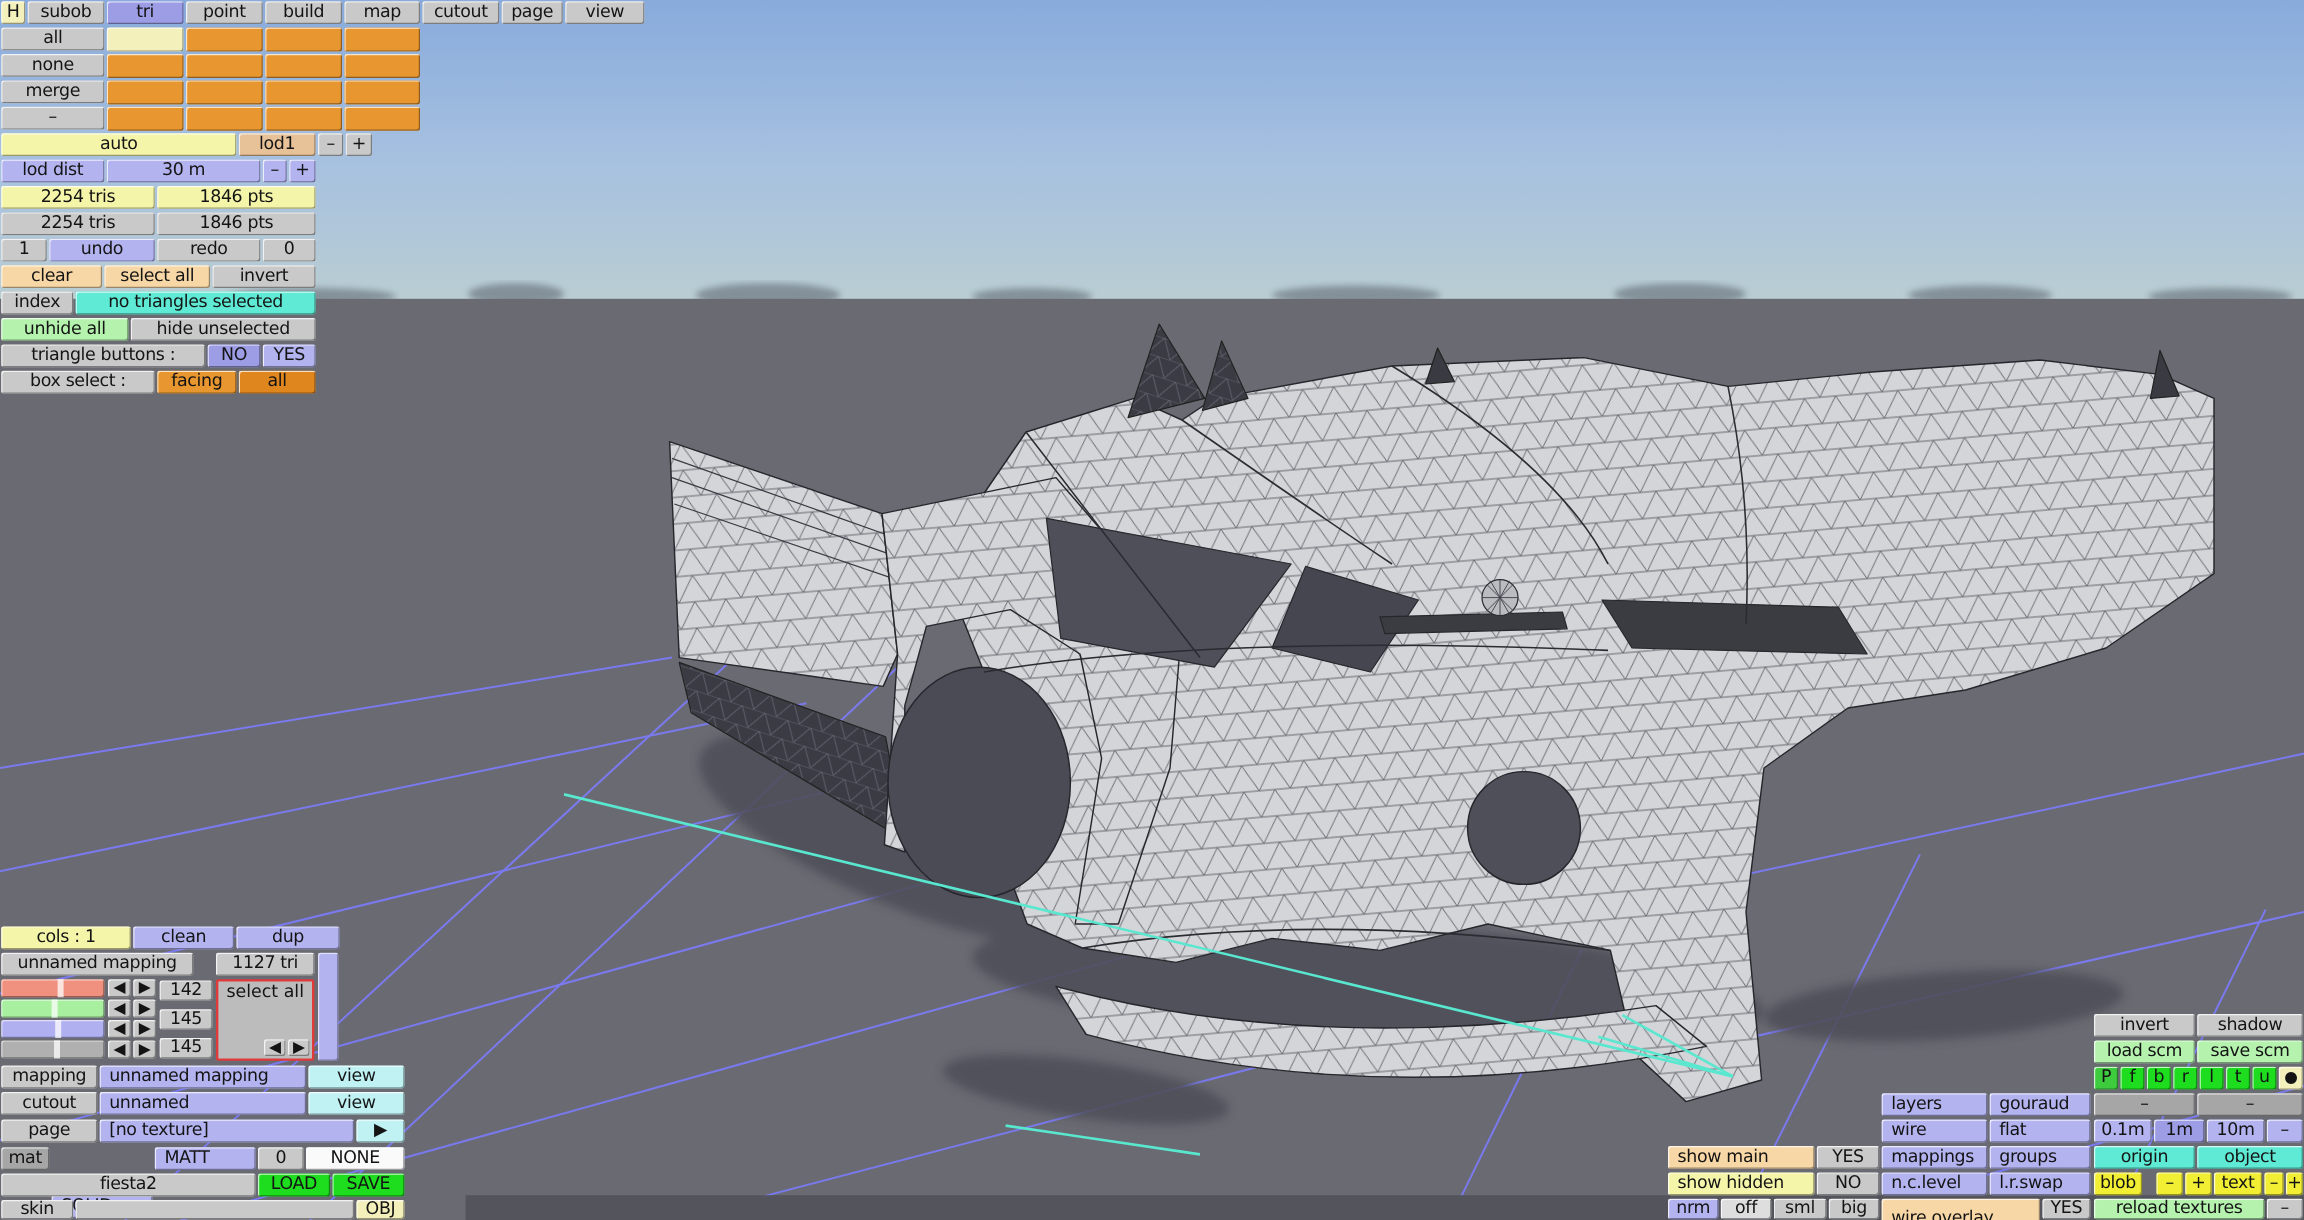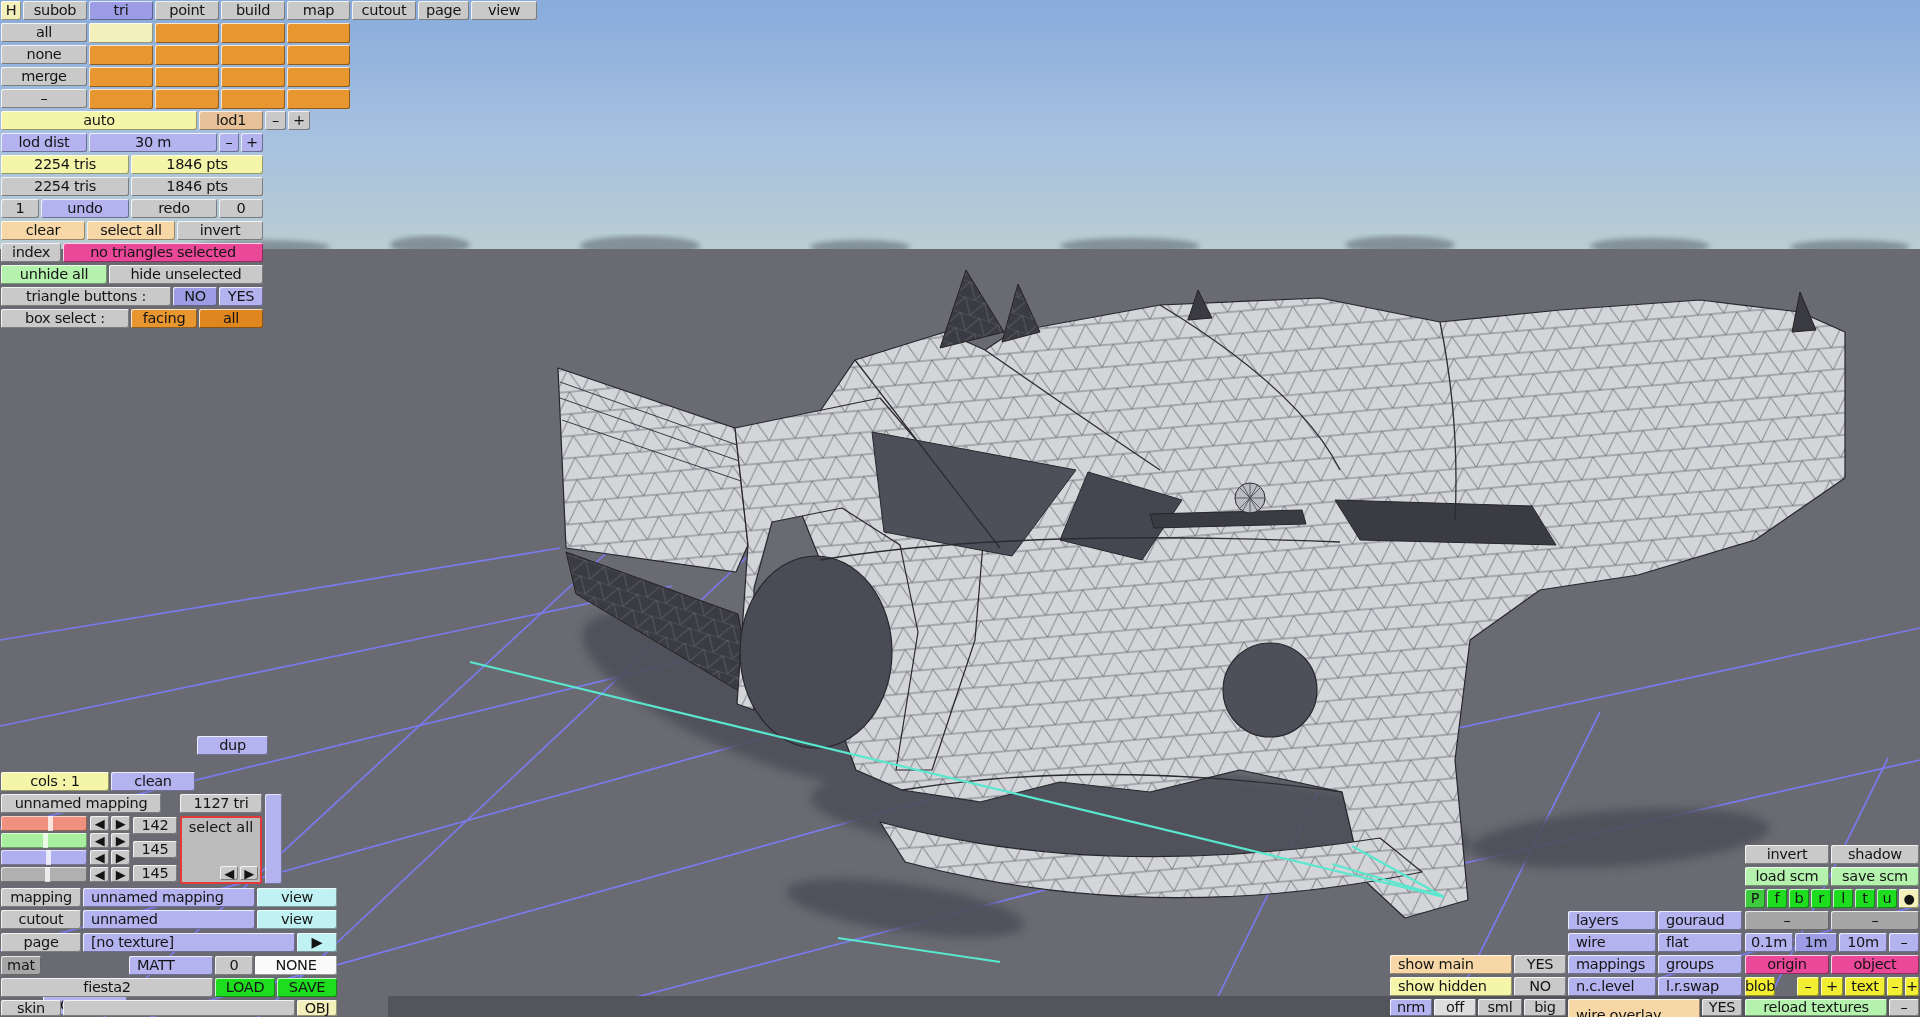--- a/index.html
+++ b/index.html
@@ -10,21 +10,21 @@
        font-size:14.5px;line-height:19px;letter-spacing:-0.3px;color:#141414;
        border-radius:2px;
        box-shadow:inset 1px 1px 0 rgba(255,255,255,.75), inset -1px -1px 0 rgba(0,0,0,.38);
        white-space:nowrap;overflow:hidden;}
   .tl{justify-content:flex-start;padding-left:8px;box-sizing:border-box;}
   .c-gray{background:#c9c9c9}.c-gray-l{background:#dedede}.c-dgray{background:#a6a6a6}
   .c-purple{background:#b3b3f0}.c-purple-d{background:#9d9de6}
   .c-yellow{background:#f5f5aa}.c-cream{background:#f4f0bc}.c-yellowb{background:#f2ee34}
   .c-orange{background:#e8962f}.c-orange-d{background:#df861e}
   .c-peach{background:#f8d7a6}
-  .c-cyan{background:#ec4899}.c-cyan-l{background:#c0f2f4}
+  .c-cyan{background:#5eead4}.c-cyan-l{background:#c0f2f4}
   .c-green-l{background:#b4f2ae}.c-green-b{background:#1edd1e}.c-green-m{background:#3ecb3e}
   .c-white{background:#fafafa}.c-tan{background:#e7c197}
   .slider{position:absolute;height:15px;border-radius:2px;
           box-shadow:inset 1px 1px 0 rgba(255,255,255,.6), inset -1px -1px 0 rgba(0,0,0,.35);}
   .notch{position:absolute;top:0;width:5px;height:100%;background:rgba(255,255,255,.75);}
   .sm{font-size:13px}
   #selbox{position:absolute;left:180px;top:816px;width:82px;height:68px;background:#bcbcbc;
           border:2px solid #e03a3a;border-radius:2px;box-sizing:border-box;
           font-size:14.5px;color:#141414;}
   #selbox .lab{position:absolute;left:0;right:0;top:1px;text-align:center;}
@@ -209,21 +209,21 @@
 <div class="btn c-gray" style="left:109px;top:265px;width:154px">hide unselected</div>
 <div class="btn c-gray" style="left:1px;top:287px;width:170px">triangle buttons :</div>
 <div class="btn c-purple-d" style="left:173px;top:287px;width:44px">NO</div>
 <div class="btn c-purple" style="left:219px;top:287px;width:44px">YES</div>
 <div class="btn c-gray" style="left:1px;top:309px;width:128px">box select :</div>
 <div class="btn c-orange" style="left:131px;top:309px;width:66px">facing</div>
 <div class="btn c-orange-d" style="left:199px;top:309px;width:64px">all</div>
 
 <div class="btn c-yellow" style="left:1px;top:772px;width:108px">cols : 1</div>
 <div class="btn c-purple" style="left:111px;top:772px;width:84px">clean</div>
-<div class="btn c-purple" style="left:197px;top:736px;width:71px">dup</div>
+<div class="btn c-purple" style="left:197px;top:772px;width:86px">dup</div>
 <div class="btn c-gray" style="left:1px;top:794px;width:160px">unnamed mapping</div>
 <div class="btn c-gray" style="left:180px;top:794px;width:82px">1127 tri</div>
 <div id="strip-purple"></div>
 
 <div class="slider" style="left:1px;top:816px;width:86px;background:#f0907e">
       <span class="notch" style="left:47px"></span>
     </div>
 <div class="slider" style="left:1px;top:833px;width:86px;background:#a8f0a0">
       <span class="notch" style="left:42px"></span>
     </div>
@@ -296,21 +296,21 @@
 <div class="btn c-peach tl" style="left:1390px;top:955px;width:122px">show main</div>
 <div class="btn c-gray" style="left:1514px;top:955px;width:52px">YES</div>
 <div class="btn c-purple tl" style="left:1568px;top:955px;width:88px">mappings</div>
 <div class="btn c-purple tl" style="left:1658px;top:955px;width:84px">groups</div>
 <div class="btn c-cyan" style="left:1745px;top:955px;width:84px">origin</div>
 <div class="btn c-cyan" style="left:1831px;top:955px;width:88px">object</div>
 <div class="btn c-yellow tl" style="left:1390px;top:977px;width:122px">show hidden</div>
 <div class="btn c-gray" style="left:1514px;top:977px;width:52px">NO</div>
 <div class="btn c-purple tl" style="left:1568px;top:977px;width:88px">n.c.level</div>
 <div class="btn c-purple tl" style="left:1658px;top:977px;width:84px">l.r.swap</div>
-<div class="btn c-yellowb" style="left:1745px;top:977px;width:30px">blob</div>
+<div class="btn c-yellowb" style="left:1745px;top:977px;width:40px">blob</div>
 <div class="btn c-yellowb" style="left:1797px;top:977px;width:22px">–</div>
 <div class="btn c-yellowb" style="left:1821px;top:977px;width:22px">+</div>
 <div class="btn c-yellowb" style="left:1845px;top:977px;width:40px">text</div>
 <div class="btn c-yellowb" style="left:1887px;top:977px;width:16px">–</div>
 <div class="btn c-yellowb" style="left:1905px;top:977px;width:14px">+</div>
 <div class="btn c-purple" style="left:1390px;top:999px;width:42px;height:17px">nrm</div>
 <div class="btn c-gray-l" style="left:1434px;top:999px;width:42px;height:17px">off</div>
 <div class="btn c-gray" style="left:1478px;top:999px;width:44px;height:17px">sml</div>
 <div class="btn c-gray" style="left:1524px;top:999px;width:42px;height:17px">big</div>
 <div class="btn c-peach tl" style="left:1568px;top:999px;width:132px;height:33px">wire overlay</div>

